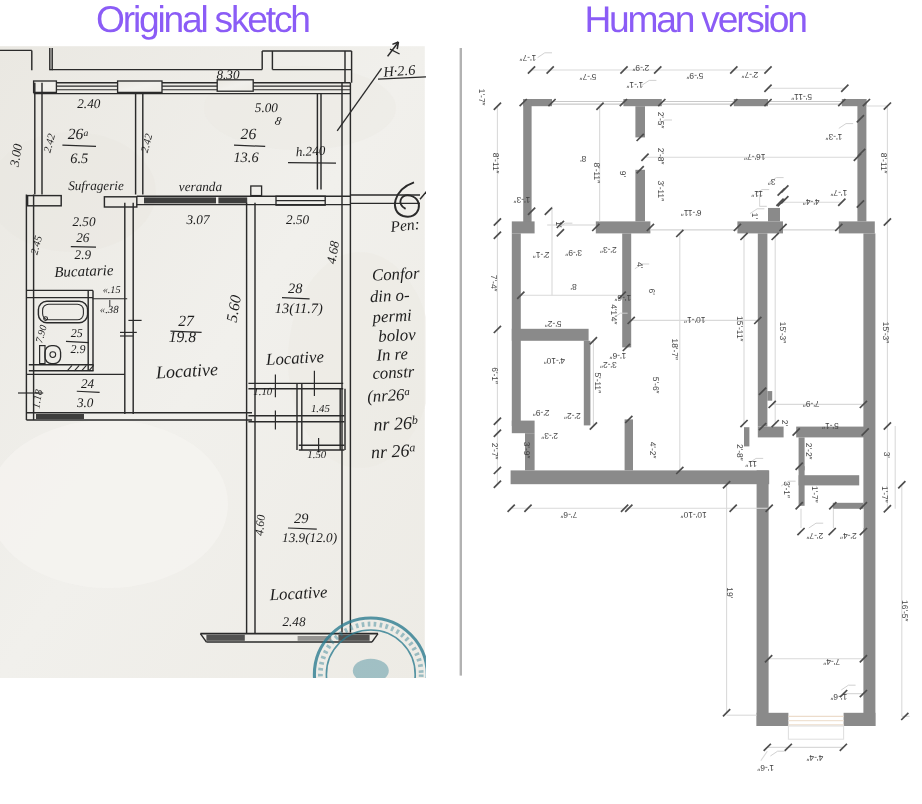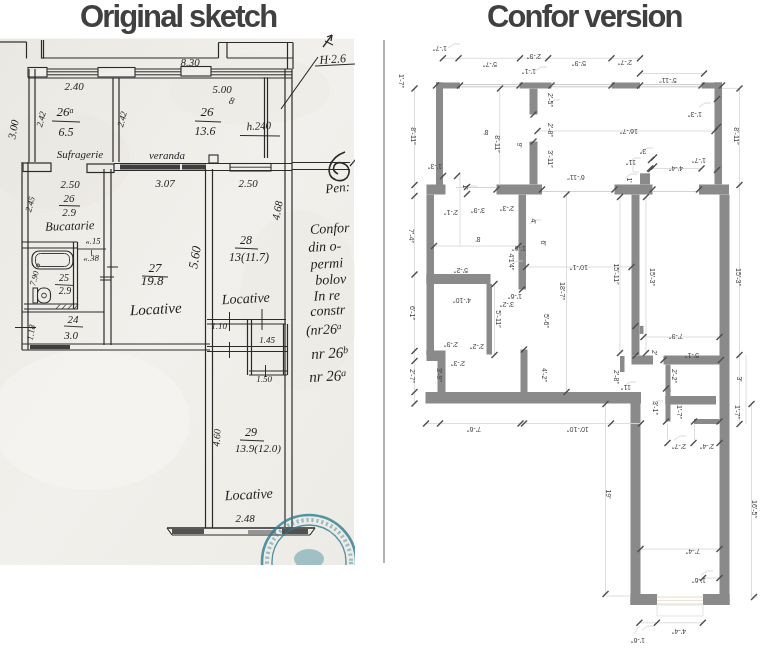--- a/index.html
+++ b/index.html
@@ -1,19 +1,19 @@
 <!DOCTYPE html>
 <html><head><meta charset="utf-8"><title>plan</title><style>
 html,body{margin:0;padding:0;width:768px;height:670px;background:#fff;font-family:"Liberation Sans",sans-serif;overflow:hidden;position:relative}
-.t{position:absolute;top:-1px;font-weight:bold;font-size:31px;letter-spacing:-1.85px;color:#404040;white-space:nowrap}
+.t{position:absolute;top:-1px;font-weight:normal;font-size:31px;letter-spacing:-1.85px;color:#8b5cf6;white-space:nowrap}
 </style></head><body>
 
 <div class="t" style="left:80px">Original sketch</div>
 
-<div class="t" style="left:487px">Confor version</div>
+<div class="t" style="left:487px">Human version</div>
 
 <div style="position:absolute;left:383px;top:40px;width:1.5px;height:523px;background:#b2b2b2"></div>
 
 <svg style="position:absolute;left:0;top:33px" width="355" height="532" viewBox="0 33 355 532">
     <defs>
       <linearGradient id="paperg" x1="0" y1="0" x2="1" y2="1">
         <stop offset="0" stop-color="#eae8e2"></stop>
         <stop offset="0.5" stop-color="#f1f0ec"></stop>
         <stop offset="1" stop-color="#edebe5"></stop>
       </linearGradient>

